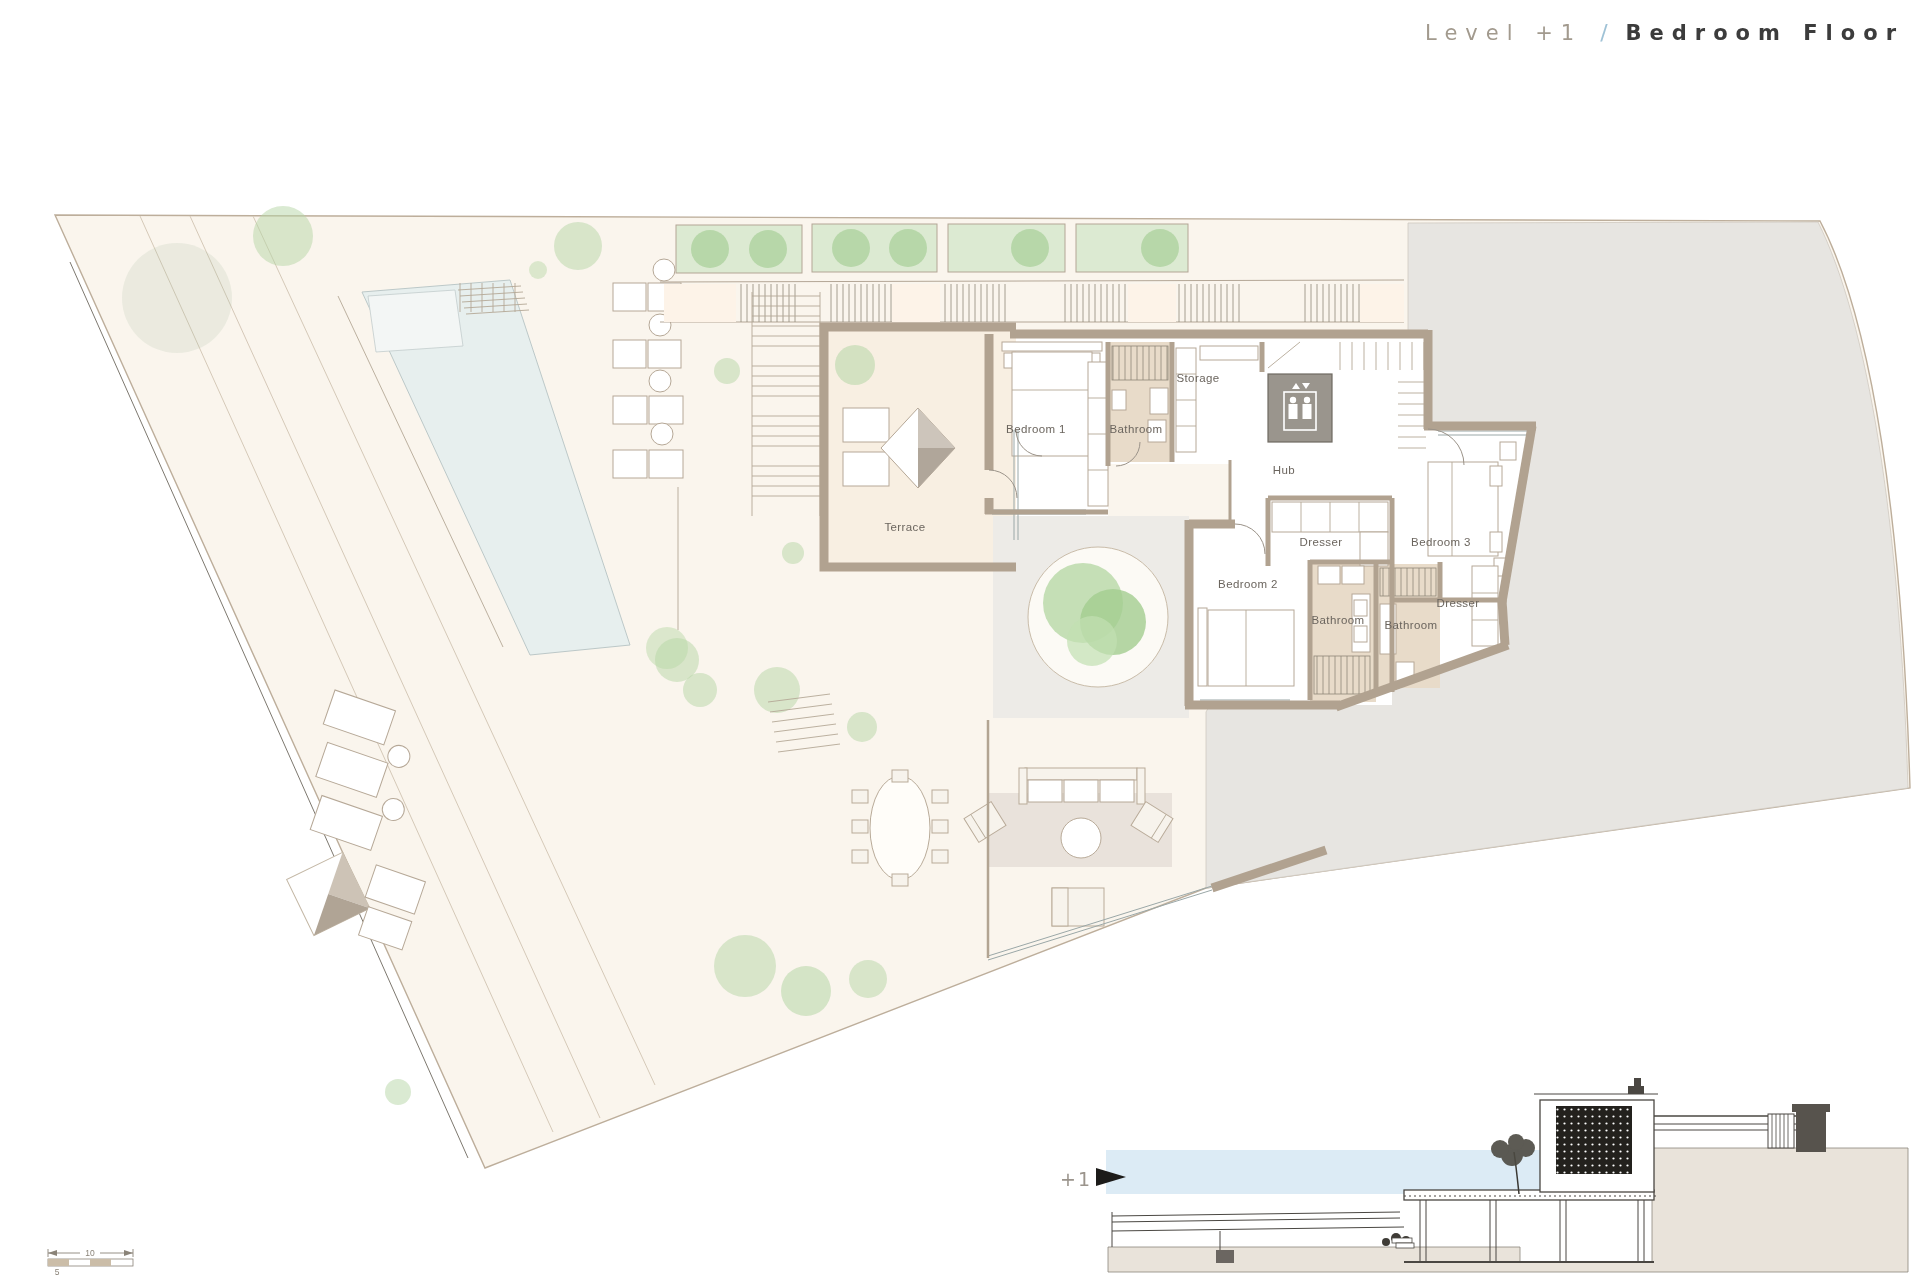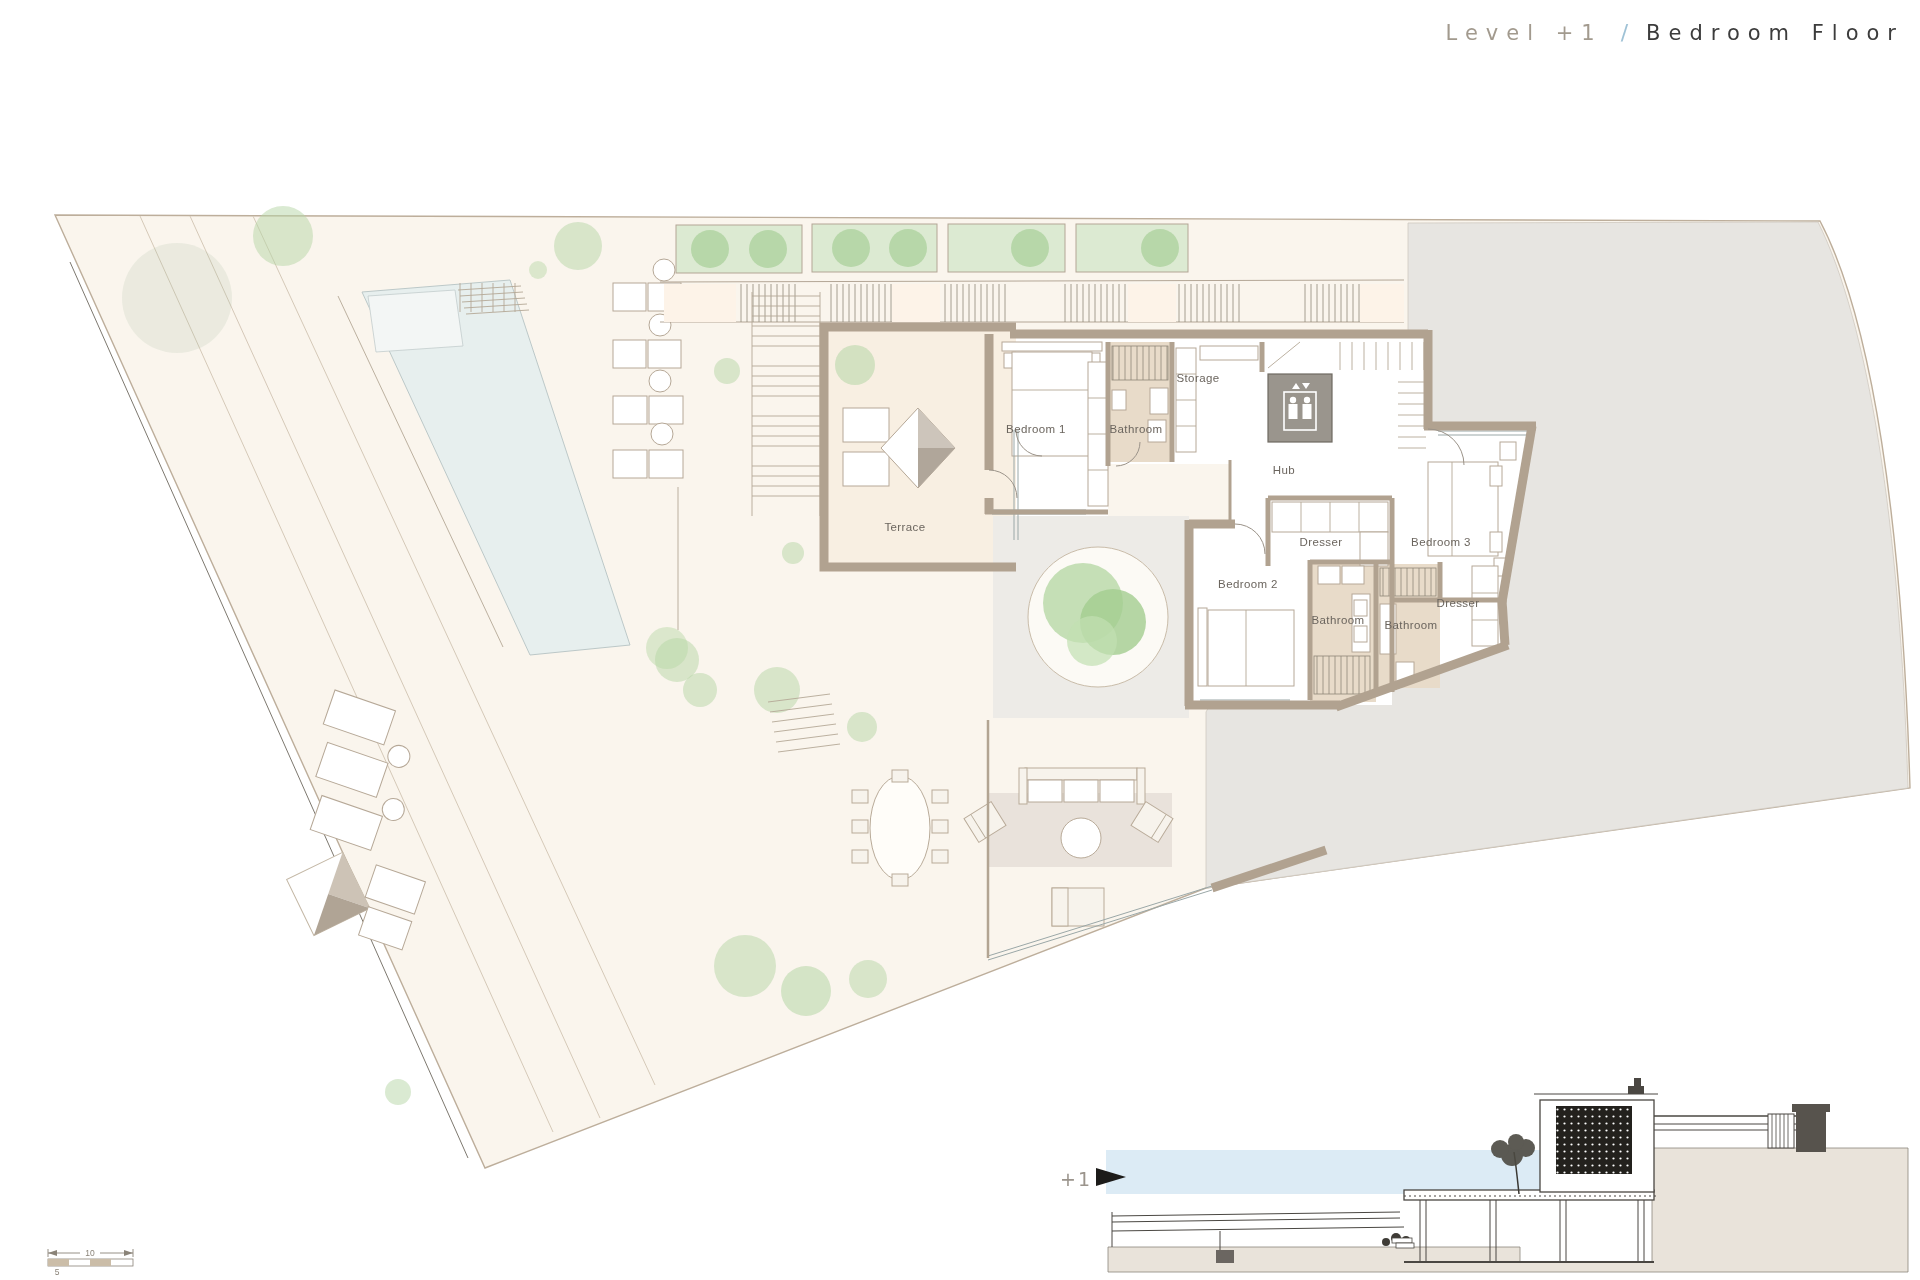--- a/index.html
+++ b/index.html
@@ -2,21 +2,21 @@
 <html style="--site_fill: #faf5ed; --panel_peach: #fdf3e8; --wall: #b1a290; --bathroom_floor: #e8dbc9; --terrace_floor: #f8efe2; --neighbor_gray: #e7e5e1; --courtyard_gray: #edebe7; --pool_water: #e7efee; --planter_green: #dcead2; --planter_circle: #b7d7a9; --tree_green: #b5d6a5; --elevator_gray: #9a958d; --section_sky: #dcebf5; --section_ground: #e9e3da; --title_level: #a29a8e; --title_separator: #9fc2d6; --title_name: #3c3c3c;"><head>
 <meta charset="utf-8">
 <style>
   html,body{margin:0;padding:0;background:#fff;}
   .page{position:relative;width:1920px;height:1280px;background:#ffffff;overflow:hidden;
         font-family:"Liberation Sans",sans-serif;}
   .title{position:absolute;top:20px;right:16px;display:flex;align-items:baseline;gap:18px;
          font-family:"DejaVu Sans",sans-serif;white-space:nowrap;}
   .t-level{color:var(--title_level);font-size:21px;letter-spacing:8px;font-weight:400;}
   .t-sep{color:var(--title_separator);font-size:22px;font-weight:400;}
-  .t-name{color:var(--title_name);font-size:21px;letter-spacing:8px;font-weight:400;}
+  .t-name{color:var(--title_name);font-size:21px;letter-spacing:8px;font-weight:700;}
   svg{position:absolute;left:0;top:0;}
   .lbl{font:11.5px "Liberation Sans",sans-serif;fill:#6b655e;text-anchor:middle;letter-spacing:.4px;}
   .lbl-sm{font:8.5px "Liberation Sans",sans-serif;fill:#8a8378;text-anchor:middle;}
   .wall{stroke:var(--wall);stroke-width:9;fill:none;stroke-linecap:butt;}
   .wall5{stroke:var(--wall);stroke-width:5;fill:none;}
   .wall3{stroke:var(--wall);stroke-width:3;fill:none;}
   .furn{fill:#ffffff;stroke:#b6a897;stroke-width:1;}
   .furn2{fill:#f7f3ec;stroke:#b9ab99;stroke-width:1;}
   .thin{stroke:#b4a896;stroke-width:0.9;fill:none;}
   .glaz{stroke:#9aa7a7;stroke-width:1;fill:none;}

